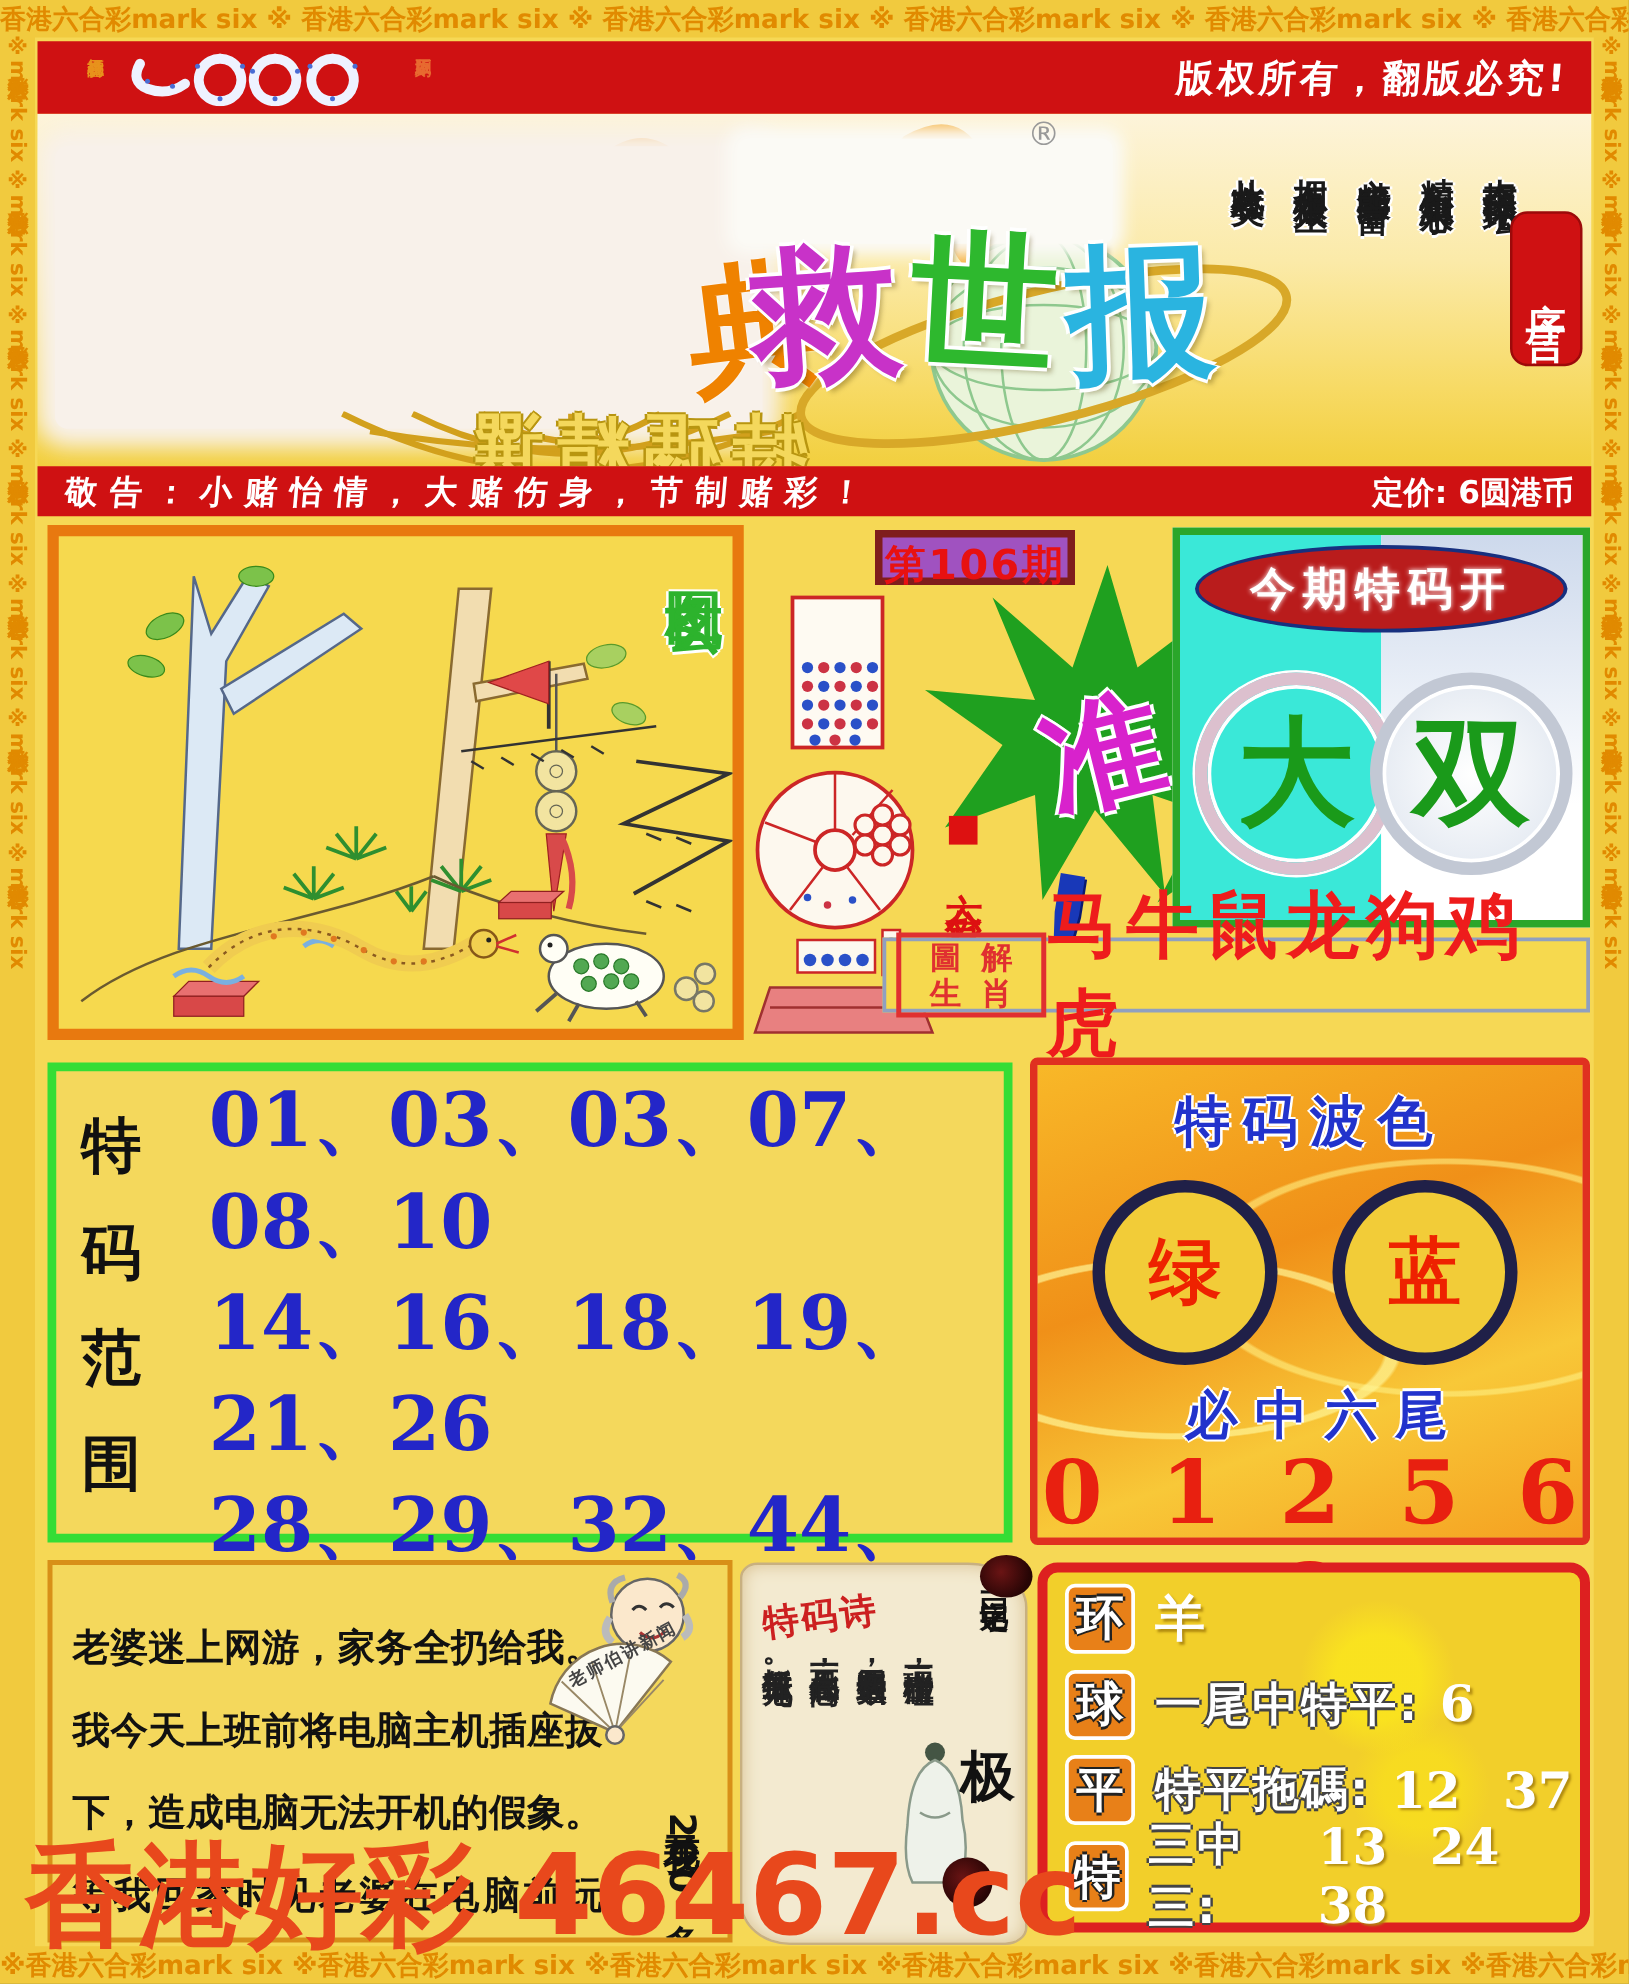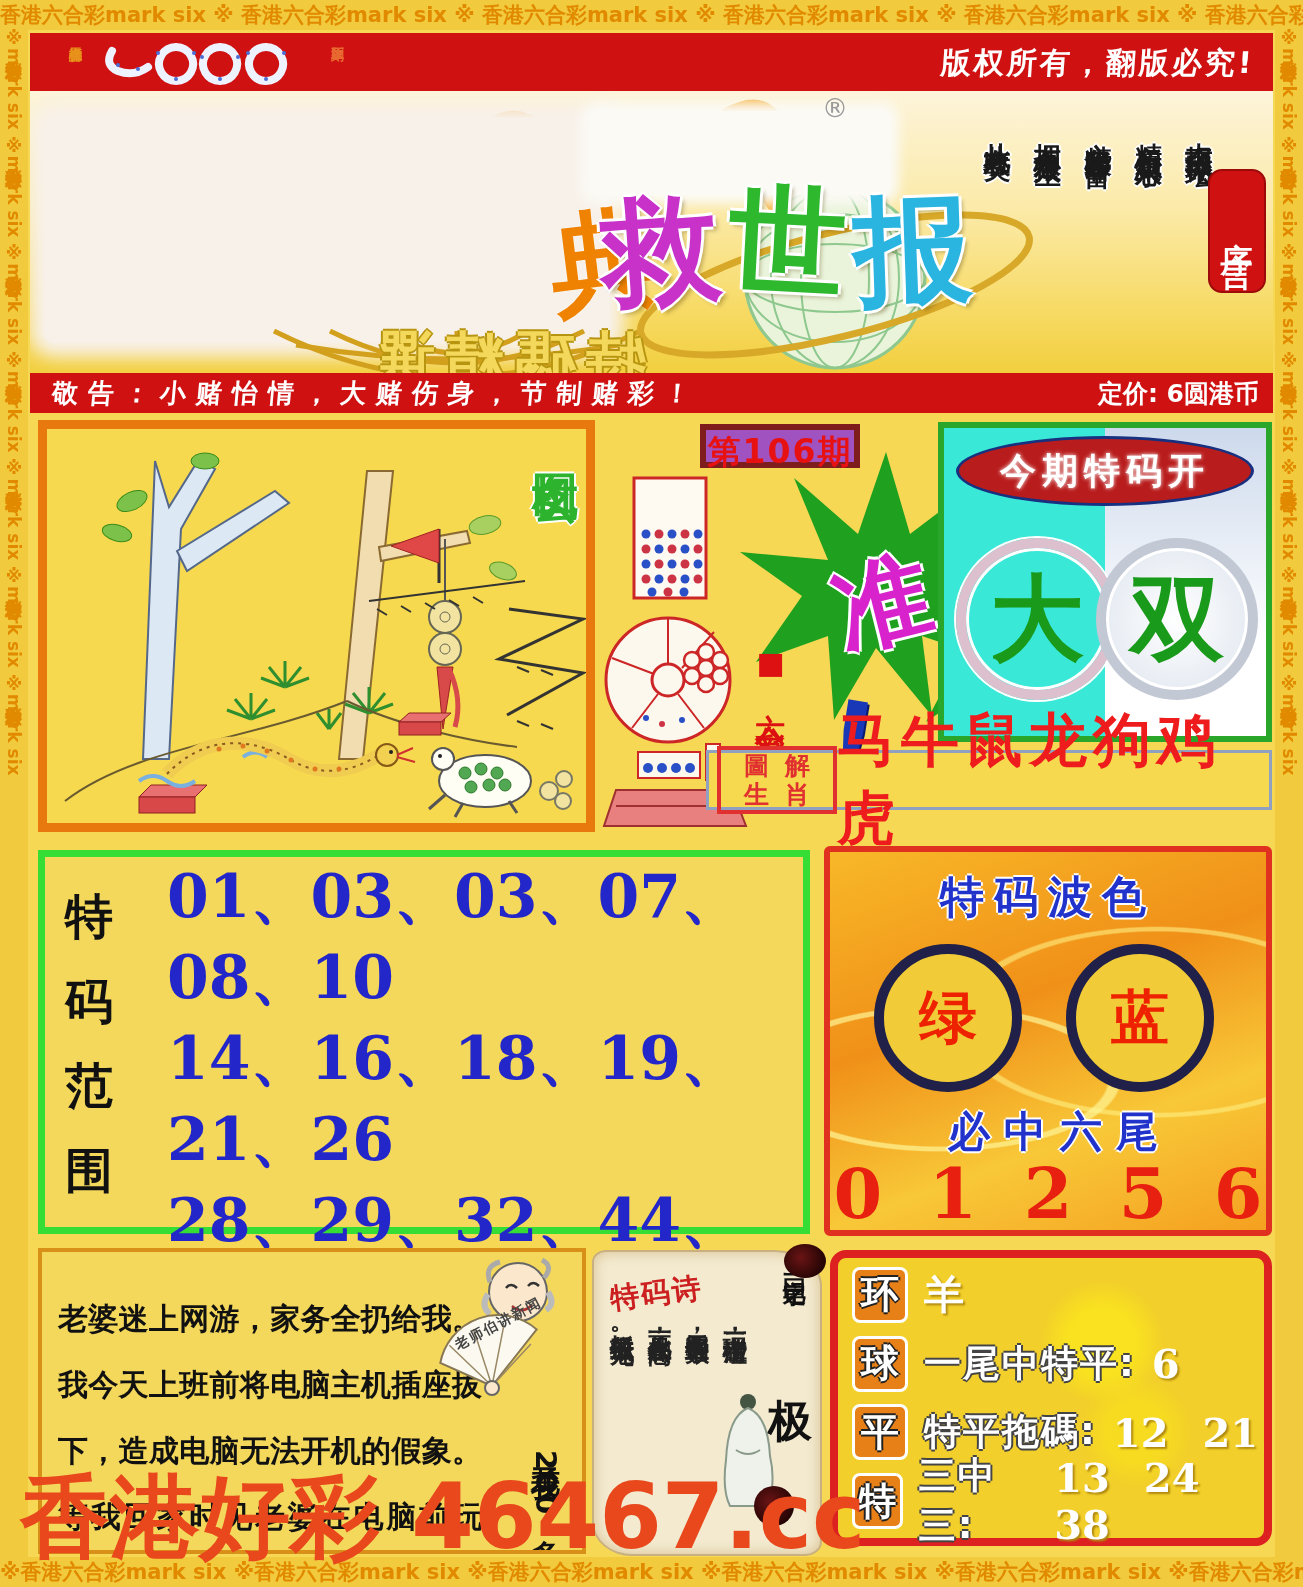--- a/index.html
+++ b/index.html
@@ -443,21 +443,21 @@
       <span class="pt-value">羊</span>
     </div>
     <div class="pt-row">
       <span class="pt-tag">球</span>
       <span class="pt-label">一尾中特平:</span>
       <span class="pt-value">6</span>
     </div>
     <div class="pt-row">
       <span class="pt-tag">平</span>
       <span class="pt-label">特平拖碼:</span>
-      <span class="pt-value">12 21</span>
+      <span class="pt-value">12 37</span>
     </div>
     <div class="pt-row">
       <span class="pt-tag">特</span>
       <span class="pt-label">三中三:</span>
       <span class="pt-value">13 24 38</span>
     </div>
   </div>
 
   <div id="watermark">香港好彩 46467.cc</div>
 

